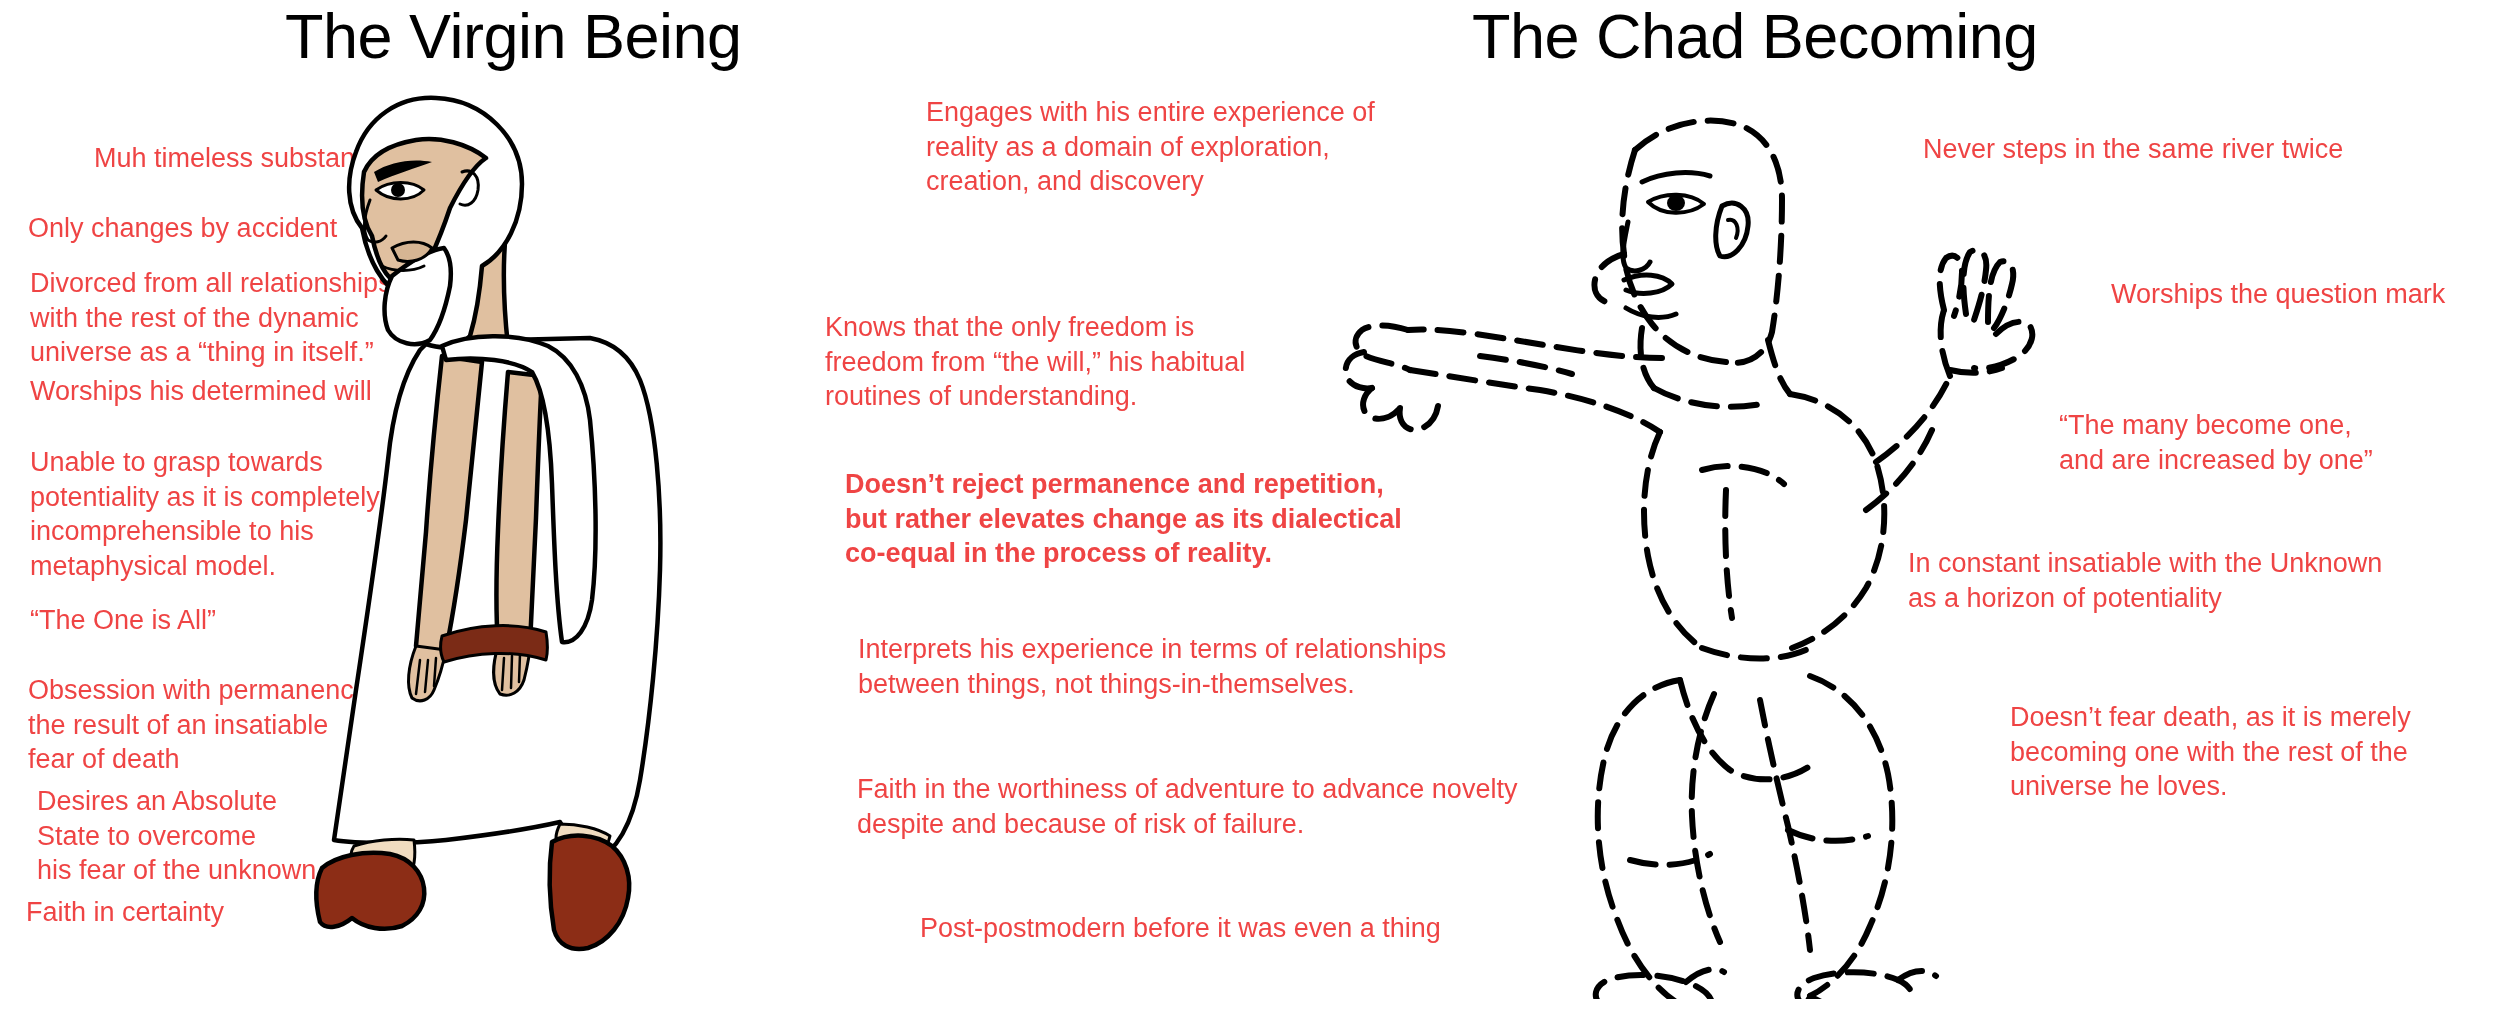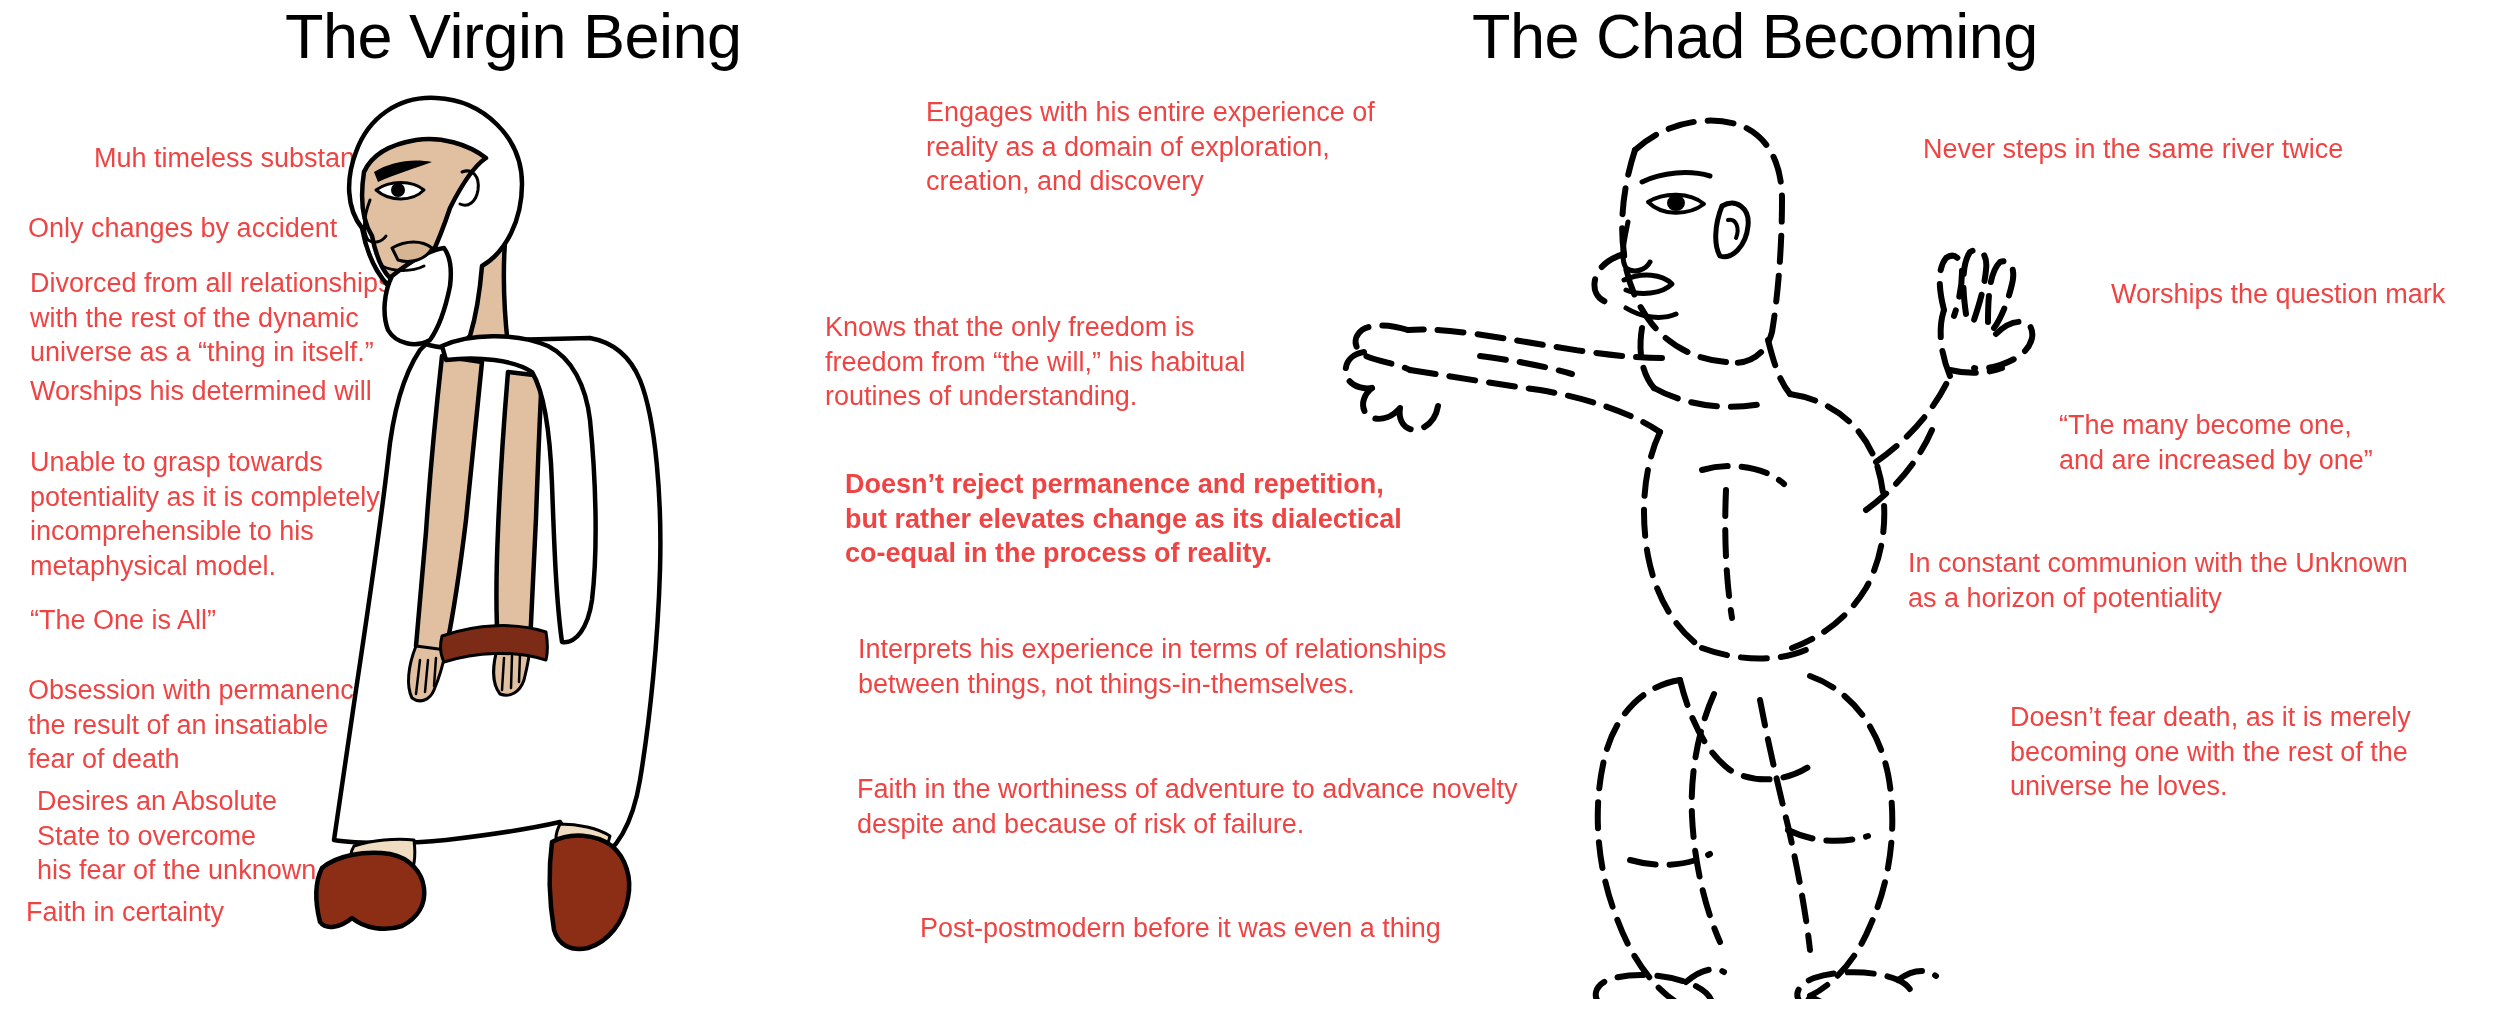--- a/index.html
+++ b/index.html
@@ -79,21 +79,21 @@
   <div class="blurb" style="left:858px; top:632px;">Interprets his experience in terms of relationships
 between things, not things-in-themselves.</div>
   <div class="blurb" style="left:857px; top:772px;">Faith in the worthiness of adventure to advance novelty
 despite and because of risk of failure.</div>
   <div class="blurb" style="left:920px; top:911px;">Post-postmodern before it was even a thing</div>
 
   <div class="blurb" style="left:1923px; top:132px;">Never steps in the same river twice</div>
   <div class="blurb" style="left:2111px; top:277px;">Worships the question mark</div>
   <div class="blurb" style="left:2059px; top:408px;">“The many become one,
 and are increased by one”</div>
-  <div class="blurb" style="left:1908px; top:546px;">In constant communion with the Unknown
+  <div class="blurb" style="left:1908px; top:546px;">In constant insatiable with the Unknown
 as a horizon of potentiality</div>
   <div class="blurb" style="left:2010px; top:700px;">Doesn’t fear death, as it is merely
 becoming one with the rest of the
 universe he loves.</div>
 
   <div class="fig" style="left:320px; top:80px; width:500px; height:900px;">
     <svg width="500" height="900" viewBox="0 0 500 900">
       <g fill="none" stroke="#000000" stroke-width="4.5" stroke-linejoin="round" stroke-linecap="round">
 
         <path fill="#ffffff" stroke="#000000" d="M100,270 C80,300 72,340 68,380 C60,450 48,530 36,610

